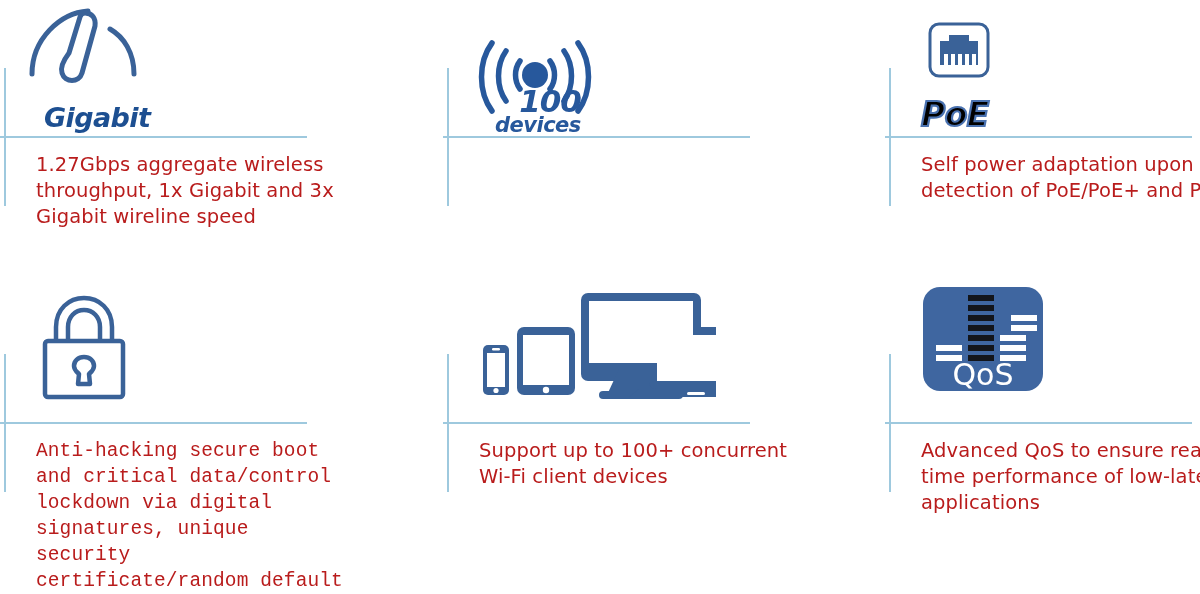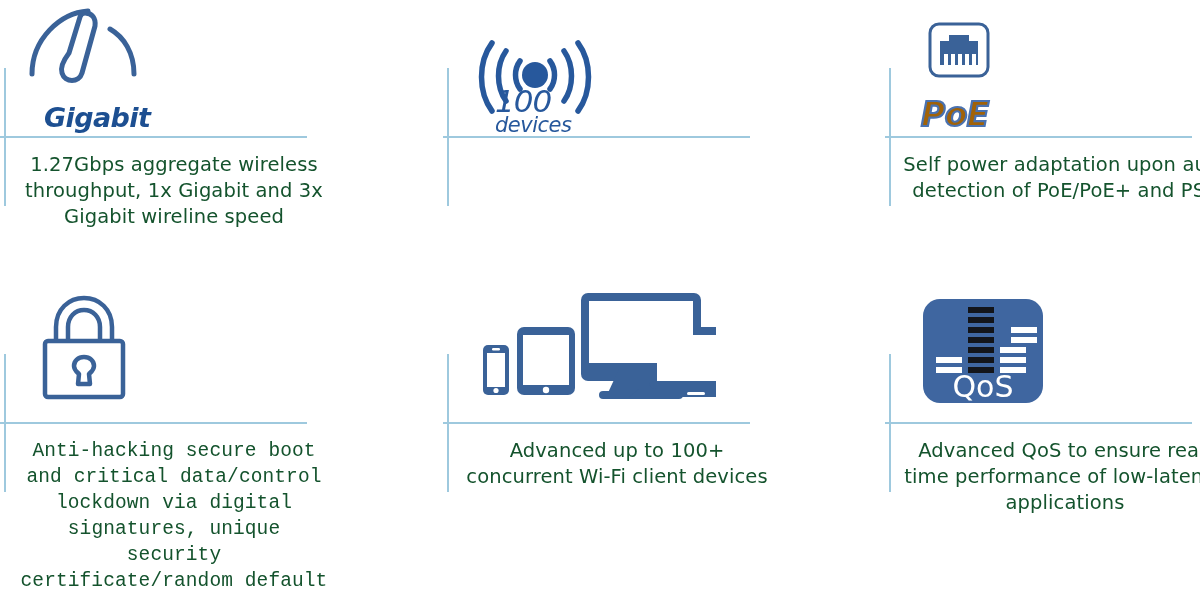--- a/index.html
+++ b/index.html
@@ -52,27 +52,26 @@
     top: 136px;
     width: 307px;
     height: 2px;
     background: #9ec9de;
   }
   .card.r1 .hline { top: 134px; }
 
   .body-text {
     position: absolute;
     top: 152px;
-    left: 15px;
+    left: 36px;
     width: 318px;
     font-size: 19.5px;
     line-height: 26px;
-    color: #14532d;
+    color: #b91c1c;
     letter-spacing: 0.1px;
-    text-align: center;
   }
 
   
   .icon-wrap {
     position: absolute;
     left: 22px;
     bottom: 18px;
   }
   .card.r1 .icon-wrap { bottom: 16px; }
 
@@ -80,35 +79,35 @@
   .gigabit-mark {
     font-family: "DejaVu Sans", "Liberation Sans", sans-serif;
     font-weight: 700;
     font-style: italic;
     font-size: 27px;
     color: #1d4f91;
     letter-spacing: -0.6px;
   }
   .meters-mark {
     font-family: "DejaVu Sans", "Liberation Sans", sans-serif;
-    font-weight: 400;
+    font-weight: 700;
     font-style: italic;
     color: #27589c;
     line-height: 0.92;
-    text-align: left;
+    text-align: right;
   }
   .meters-mark .big { font-size: 31px; letter-spacing: -1px; display: block; }
   .meters-mark .small { font-size: 21px; letter-spacing: -0.5px; display: block; }
 
   .poe-mark {
     font-family: "DejaVu Sans", "Liberation Sans", sans-serif;
     font-weight: 700;
     font-style: italic;
     font-size: 33px;
-    color: #a16207;
+    color: #000000;
     -webkit-text-stroke: 2.2px #4a72b0;
     letter-spacing: -0.5px;
     line-height: 1;
   }
 </style>
 </head>
 <body>
 
 <div class="grid">
 
@@ -219,26 +218,26 @@
             <rect x="11" y="57" width="8" height="2.5" rx="1.2"></rect>
             <circle cx="15" cy="99.5" r="2.6"></circle>
             <circle cx="65" cy="99" r="3.2"></circle>
             <rect x="206" y="101" width="18" height="3" rx="1.5"></rect>
           </g>
         </svg>
       </div>
     </div>
     <div class="vline"></div>
     <div class="hline"></div>
-    <div class="body-text" style="top:150px;">Advanced up to 100+ concurrent Wi-Fi client devices</div>
+    <div class="body-text" style="top:150px;">Support up to 100+ concurrent Wi-Fi client devices</div>
   </div>
 
   <div class="card c2 r1">
     <div class="icon-area">
-      <div class="icon-wrap" style="left:38px; bottom:12px;">
+      <div class="icon-wrap" style="left:38px; bottom:24px;">
         <svg width="120" height="104" viewBox="0 0 120 104">
           <rect x="0" y="0" width="120" height="104" rx="17" ry="17" fill="#3f66a0"></rect>
 
           <g fill="#ffffff">
             <rect x="13" y="58" width="26" height="6"></rect>
             <rect x="13" y="68" width="26" height="6"></rect>
           </g>
 
           <g fill="#13151a">
             <rect x="45" y="8" width="26" height="6"></rect>

